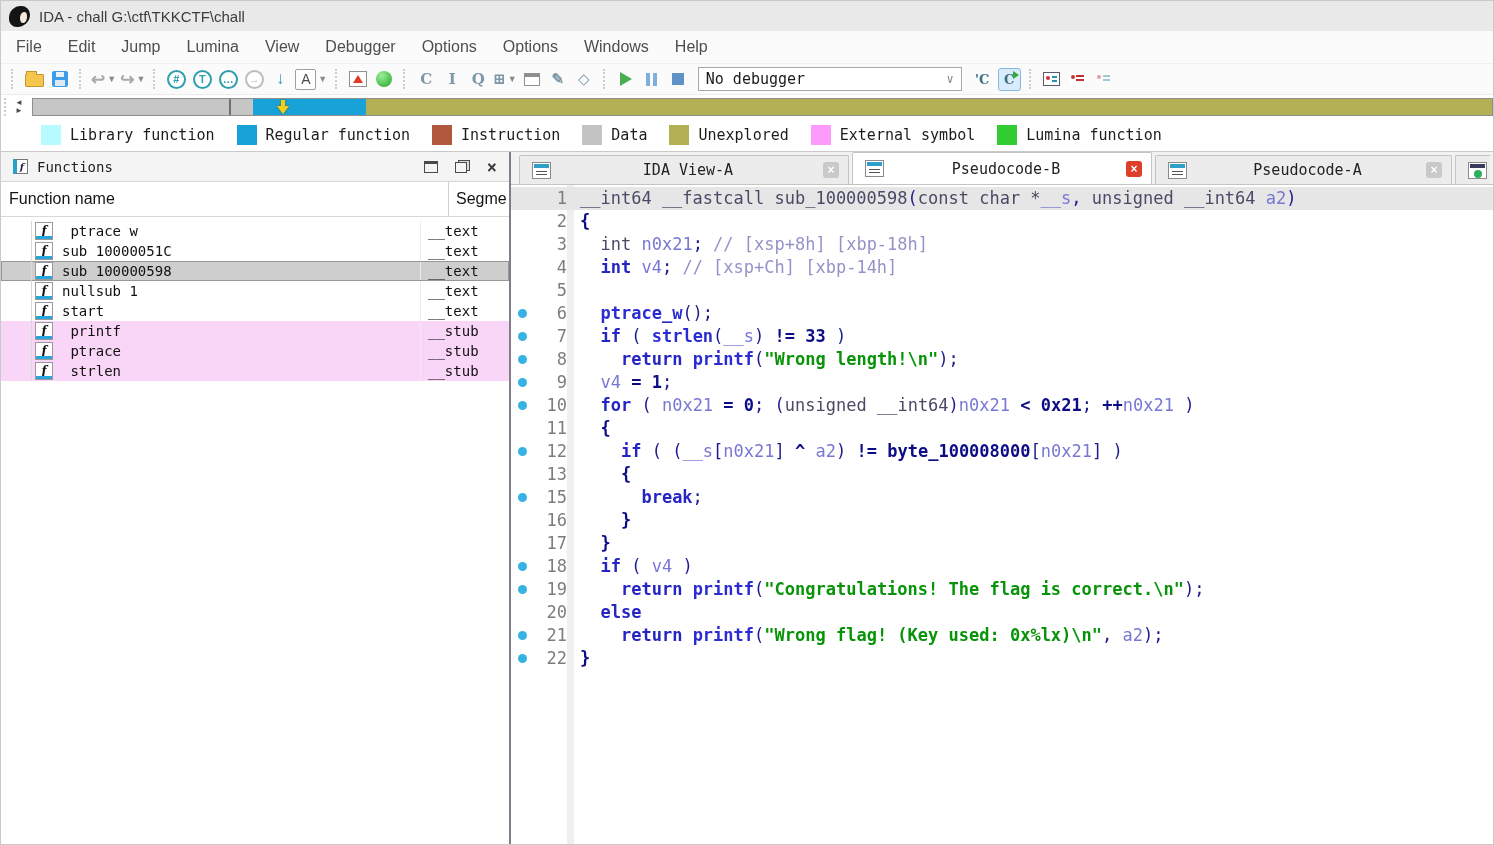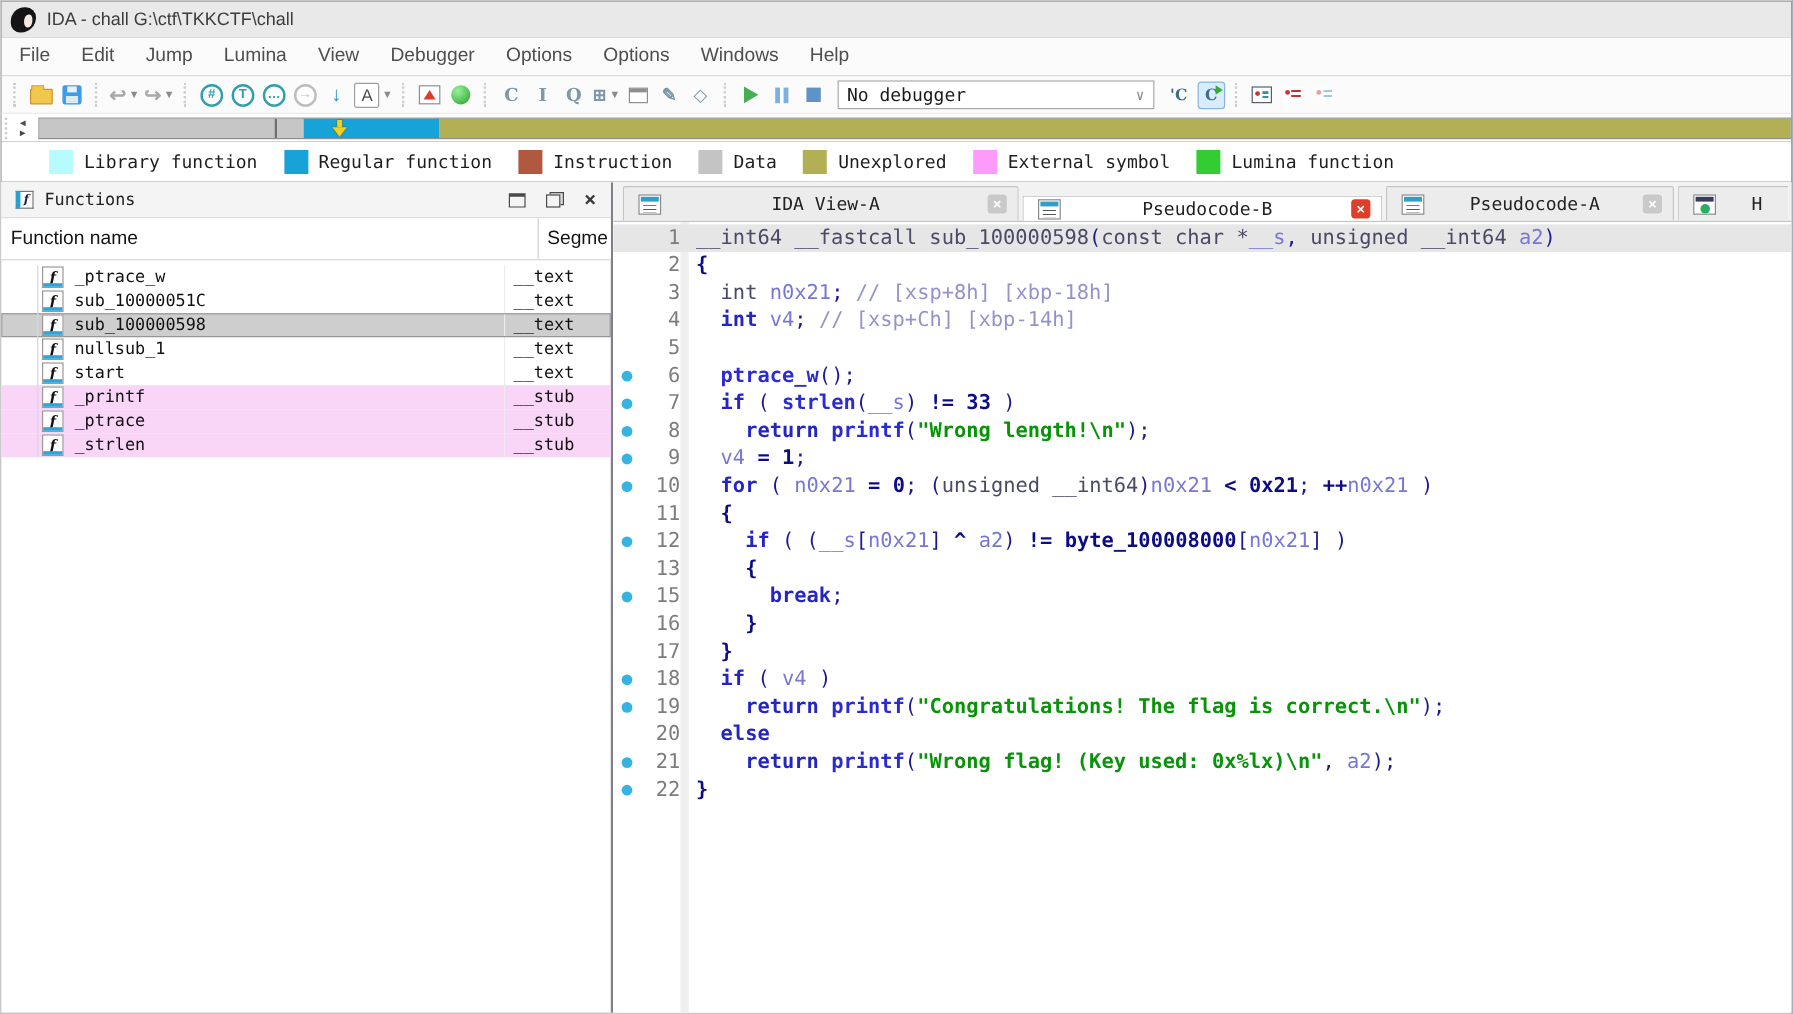--- a/index.html
+++ b/index.html
@@ -94,24 +94,24 @@
   .fname{width:358px;overflow:hidden;white-space:nowrap}
   .fseg{flex:1;height:100%;display:flex;align-items:center;border-left:1px solid #ececec;padding-left:7px;white-space:nowrap}
   .frow.sel{background:#cecece;outline:1px solid #989898;outline-offset:-1px}
   .frow.imp{background:#f9d6f7}
   .frow.imp .fname,.frow.imp .fseg{font-weight:normal}
 
   
   .cpanel{flex:1;min-width:0;display:flex;flex-direction:column;background:#fff}
   .tabbar{height:33px;background:#f2f2f2;border-bottom:1px solid #c4c4c4;display:flex;align-items:flex-end;padding-left:8px;overflow:hidden}
   .tab{height:29px;display:flex;align-items:center;background:#ececec;border:1px solid #c4c4c4;border-bottom:none;border-radius:2px 2px 0 0;margin-right:3px;font:15px "DejaVu Sans Mono",monospace;color:#222;flex:none}
-  .tab.active{height:22px;background:#fff;margin-bottom:-1px;border-bottom:1px solid #fff;position:relative;z-index:1}
+  .tab.active{height:33px;background:#fff;margin-bottom:-1px;border-bottom:1px solid #fff;position:relative;z-index:1}
   .tab:nth-child(1){width:330px}
   .tab:nth-child(2){width:300px}
-  .tab:nth-child(3){width:240px}
+  .tab:nth-child(3){width:297px}
   .tab:nth-child(4){flex:1;min-width:0;border-right:none;border-radius:2px 0 0 0}
   .ticon{width:19px;height:17px;border:1px solid #8a8a8a;background:#fff;margin:0 8px 0 12px;position:relative;flex:none}
   .ticon::before{content:'';position:absolute;left:1px;right:1px;top:1px;height:4px;background:#2e9fc6}
   .ticon::after{content:'';position:absolute;left:3px;right:3px;top:8px;height:6px;background:repeating-linear-gradient(#555 0 1px,transparent 1px 3px)}
   .ticon.hexview::before{background:#3a3a5a}
   .ticon.hexview::after{background:none;border-radius:50%;width:8px;height:8px;left:5px;top:7px;right:auto;background:#28b060}
   .tlabel{flex:1;text-align:center;white-space:nowrap;overflow:hidden}
   .tclose{width:16px;height:16px;border-radius:3px;background:#c9c9c9;color:#fff;font:bold 12px "Liberation Sans",sans-serif;display:flex;align-items:center;justify-content:center;margin:0 9px 0 6px;flex:none;line-height:14px}
   .tclose.red{background:#df3e28}
 

